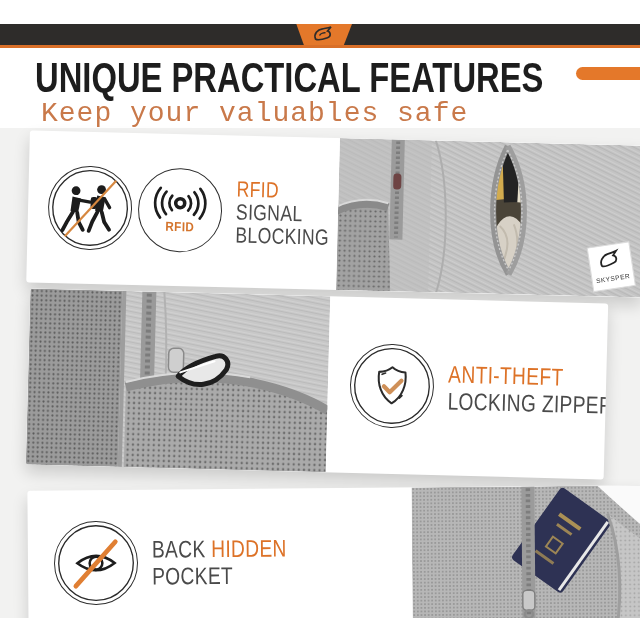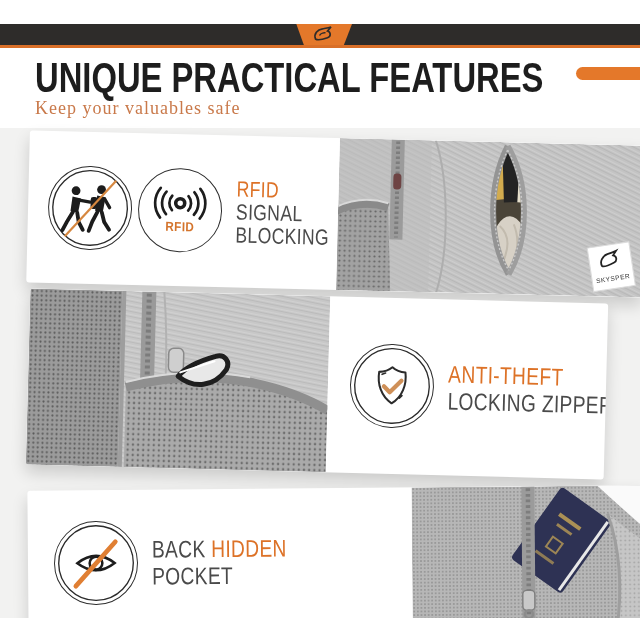--- a/index.html
+++ b/index.html
@@ -17,23 +17,23 @@
   }
   .accent-rule{position:absolute;top:21px;left:0;width:640px;height:3px;background:#d96f28;}
   
   .page-title{
     position:absolute;left:35px;top:30px;margin:0;white-space:nowrap;
     font-size:42px;font-weight:bold;color:#1d1d1d;letter-spacing:0px;
     transform:scaleX(0.78);transform-origin:left center;
   }
   .accent-pill{position:absolute;left:576px;top:43px;width:86px;height:13px;border-radius:7px;background:#e4782a;}
   .page-subtitle{
-    position:absolute;left:35px;top:74px;white-space:nowrap;
-    font-family:Liberation Serif, serif;
-    font-size:18px;color:#c9794a;letter-spacing:1px;
+    position:absolute;left:41px;top:74px;white-space:nowrap;
+    font-family:Liberation Mono, monospace;
+    font-size:28px;color:#c9794a;letter-spacing:1px;
   }
   
   .collage-bg{position:absolute;left:0;top:104px;width:640px;height:514px;background:#f2f2f1;}
   .band{
     position:absolute;background:#ffffff;border-radius:3px;
     box-shadow:0 8px 16px rgba(0,0,0,0.16);
     display:flex;align-items:stretch;overflow:hidden;
   }
   .band1{left:28px;top:114px;width:616px;height:152px;transform:rotate(1.4deg);}
   .band2{left:28px;top:272px;width:578px;height:176px;transform:rotate(1.5deg);}

